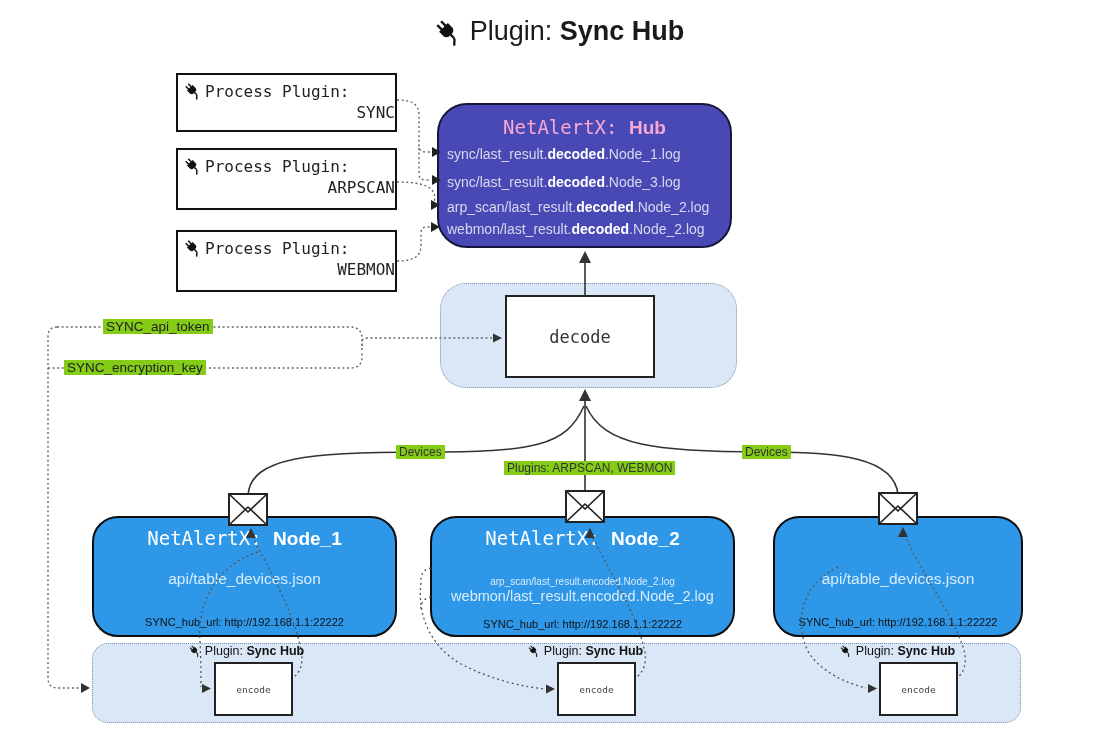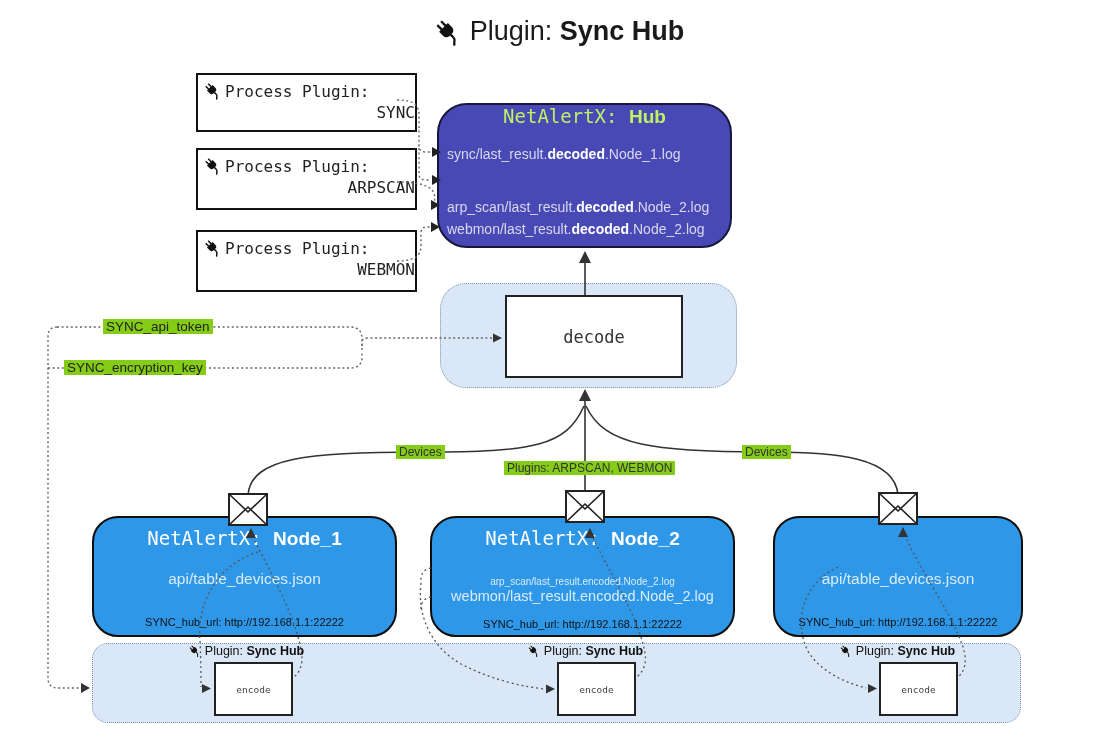--- a/index.html
+++ b/index.html
@@ -8,41 +8,41 @@
   .abs{position:absolute;}
   
   .title{top:16px;left:0;width:100%;text-align:center;font-size:27px;color:#1a1a1a;}
   .title b{font-weight:bold;}
   .plug{vertical-align:middle;}
   .plug-lg{width:31px;height:31px;margin-right:6px;}
   .plug-md{width:20px;height:20px;margin-right:2px;flex:0 0 auto;}
   .plug-sm{width:14px;height:14px;margin-right:3px;flex:0 0 auto;}
   
   .pbox{left:176px;width:221px;background:#fff;border:2px solid #111;box-sizing:border-box;
-        font-family:"DejaVu Sans Mono",monospace;font-size:16px;color:#222;margin-left:20px;}
+        font-family:"DejaVu Sans Mono",monospace;font-size:16px;color:#222;}
   .pbox-l1{display:flex;align-items:center;padding:6px 0 0 5px;}
   .pbox-l2{text-align:right;padding-top:2px;}
   
   .hub-url{left:437px;top:79px;width:295px;text-align:center;font-size:11px;color:#222;}
   .hub{left:437px;top:103px;width:295px;height:145px;background:#4949b5;border:2px solid #17173d;
        border-radius:30px;box-sizing:border-box;}
-  .hub-title{position:absolute;top:0;left:0;width:100%;text-align:center;color:#bef264;
+  .hub-title{position:absolute;top:11px;left:0;width:100%;text-align:center;color:#f9a8d4;
              font-family:"DejaVu Sans Mono",monospace;font-size:19px;}
   .hub-title b{font-family:"Liberation Sans",sans-serif;font-weight:bold;}
   .hub-log{position:absolute;left:8px;width:283px;font-size:14px;color:#d8d8ee;white-space:nowrap;}
   .hub-log b{color:#fff;font-weight:bold;}
   
   .group{background:#d9e7f6;border:1.6px dotted #7d93ab;box-sizing:border-box;}
   .decode-group{left:440px;top:283px;width:297px;height:105px;border-radius:26px;}
   .bottom-group{left:92px;top:643px;width:929px;height:80px;border-radius:16px;}
   
   .whitebox{background:#fff;border:2px solid #222;box-sizing:border-box;display:flex;
             align-items:center;justify-content:center;color:#333;
             font-family:"DejaVu Sans Mono",monospace;}
-  .decode-box{left:505px;top:295px;width:178px;height:83px;font-size:17px;}
+  .decode-box{left:505px;top:295px;width:150px;height:83px;font-size:17px;}
   .encode-box{top:662px;width:79px;height:54px;font-size:9.5px;color:#444;}
   
   .node{top:516px;height:121px;background:#2e97e8;border:2px solid #0d0d0d;border-radius:26px;
         box-sizing:border-box;}
   .node-title{position:absolute;top:9px;left:0;width:100%;text-align:center;color:#fff;
               font-family:"DejaVu Sans Mono",monospace;font-size:19px;white-space:nowrap;}
   .node-title b{font-family:"Liberation Sans",sans-serif;font-weight:bold;}
   .node-file{position:absolute;left:0;width:100%;text-align:center;color:#d9ecfc;font-size:15px;
              white-space:nowrap;}
   .node-huburl{position:absolute;bottom:7px;left:0;width:100%;text-align:center;font-size:11px;color:#111;}
@@ -114,20 +114,21 @@
           </g>
         </svg>
         <span>Process Plugin:</span>
       </div>
     <div class="pbox-l2">WEBMON</div>
   </div>
 
   <div class="abs hub">
     <div class="hub-title"><span>NetAlertX: </span><b>Hub</b></div>
     <div class="hub-log" style="top:41px;"><span>sync/last_result.</span><b>decoded</b><span>.Node_1.log</span></div>
+    <div class="hub-log" style="top:69px;"><span>sync/last_result.</span><b>decoded</b><span>.Node_3.log</span></div>
     <div class="hub-log" style="top:94px;"><span>arp_scan/last_result.</span><b>decoded</b><span>.Node_2.log</span></div>
     <div class="hub-log" style="top:116px;"><span>webmon/last_result.</span><b>decoded</b><span>.Node_2.log</span></div>
   </div>
 
   <div class="abs group decode-group"></div>
 
   <div class="abs node" style="left:92px;width:305px;">
     <div class="node-title"><span>NetAlertX: </span><b>Node_1</b></div>
     <div class="node-file" style="top:52px;font-size:15.5px;">api/table_devices.json</div>
     <div class="node-huburl">SYNC_hub_url: http://192.168.1.1:22222</div>

